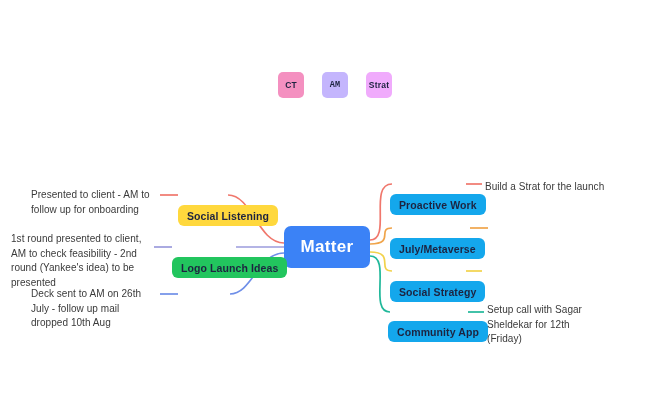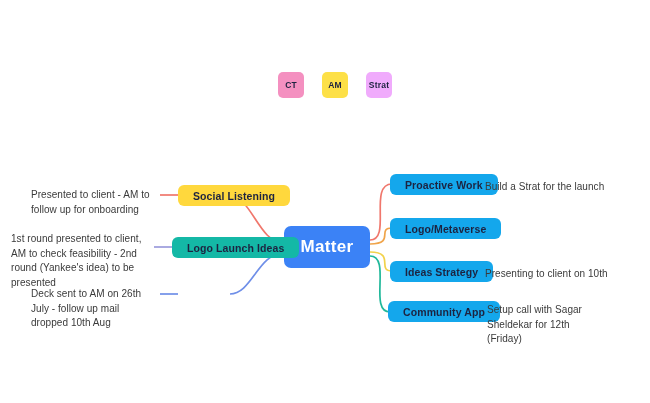--- a/index.html
+++ b/index.html
@@ -78,24 +78,25 @@
   .node {
     position: absolute;
     box-sizing: border-box;
     border-radius: 6px;
     display: flex;
     align-items: center;
     justify-content: center;
     font-size: 10.5px;
     font-weight: bold;
     color: #1d2340;
-    padding: 0 15px;
+    padding: 0 9px;
     height: 21px;
     white-space: nowrap;
     letter-spacing: 0.1px;
+    margin-top: 20px;
   }
   .node.left  { background: #ffd83d; }
   .node.right { background: #14a7ec; }
 
   
   .note {
     position: absolute;
     font-size: 10px;
     line-height: 1.45;
     color: #3a3a3a;
@@ -127,53 +128,52 @@
     <line x1="466" y1="184" x2="482" y2="184" stroke="#f0776c" stroke-width="1.7"></line>
     <line x1="470" y1="228" x2="488" y2="228" stroke="#f0a44a" stroke-width="1.7"></line>
     <line x1="466" y1="271" x2="482" y2="271" stroke="#f2d24b" stroke-width="1.7"></line>
     <line x1="468" y1="312" x2="484" y2="312" stroke="#20b89a" stroke-width="1.7"></line>
   </svg>
 
   <div class="tag-row">
     <div class="tag-chip" style="background: rgb(244, 144, 192);">
       <span>CT</span>
     </div>
-    <div class="tag-chip" style="background: #fde047;">
+    <div class="tag-chip" style="background: #c4b5fd; font-family: Liberation Mono, monospace;">
       <span>AM</span>
     </div>
     <div class="tag-chip" style="background: #f0abfc;">
       <span>Strat</span>
     </div>
   </div>
 
   <div class="center-node" style="background: #3b82f6;">
     <span>Matter</span>
   </div>
 
   <div class="node left" style="left: 178px; top: 185px; background: rgb(255, 216, 61);">
     <span>Social Listening</span>
   </div>
-  <div class="node left" style="left: 172px; top: 237px; background: #14b8a6;">
+  <div class="node left" style="left: 172px; top: 237px; background: #22c55e;">
     <span>Logo Launch Ideas</span>
   </div>
 
   <div class="node right" style="left: 390px; top: 174px; background: rgb(20, 167, 236);">
     <span>Proactive Work</span>
   </div>
   <div class="node right" style="left: 390px; top: 218px; background: rgb(20, 167, 236);">
-    <span>Logo/Metaverse</span>
+    <span>July/Metaverse</span>
   </div>
   <div class="node right" style="left: 390px; top: 261px; background: rgb(20, 167, 236);">
-    <span>Ideas Strategy</span>
+    <span>Social Strategy</span>
   </div>
   <div class="node right" style="left: 388px; top: 301px; background: rgb(20, 167, 236);">
     <span>Community App</span>
   </div>
 
   <div class="note left-side" style="left:31px; top:188px; width:128px;">Presented to client - AM to follow up for onboarding</div>
   <div class="note left-side" style="left:11px; top:232px; width:142px;">1st round presented to client, AM to check feasibility - 2nd round (Yankee's idea) to be presented</div>
   <div class="note left-side" style="left:31px; top:287px; width:128px;">Deck sent to AM on 26th July - follow up mail dropped 10th Aug</div>
 
   <div class="note right-side" style="left:485px; top:180px; width:128px;">Build a Strat for the launch</div>
-  <div class="note right-side" style="left:485px; top:267px; width:128px;">Presenting to client on 10th</div>
   <div class="note right-side" style="left:487px; top:303px; width:118px;">Setup call with Sagar Sheldekar for 12th (Friday)</div>
 
 </div>
 
 </body></html>

